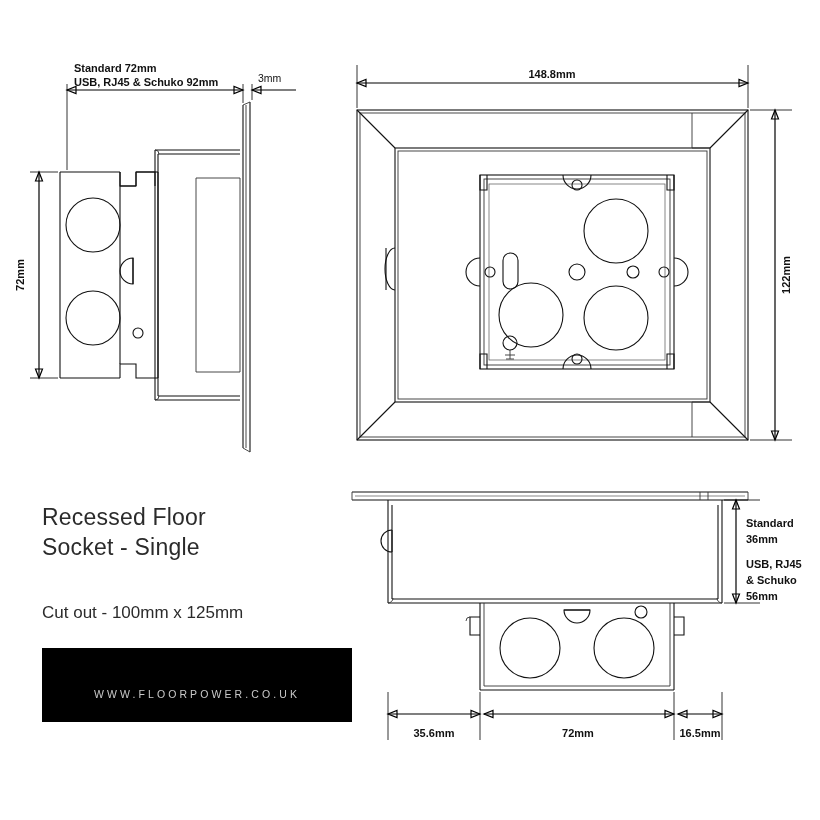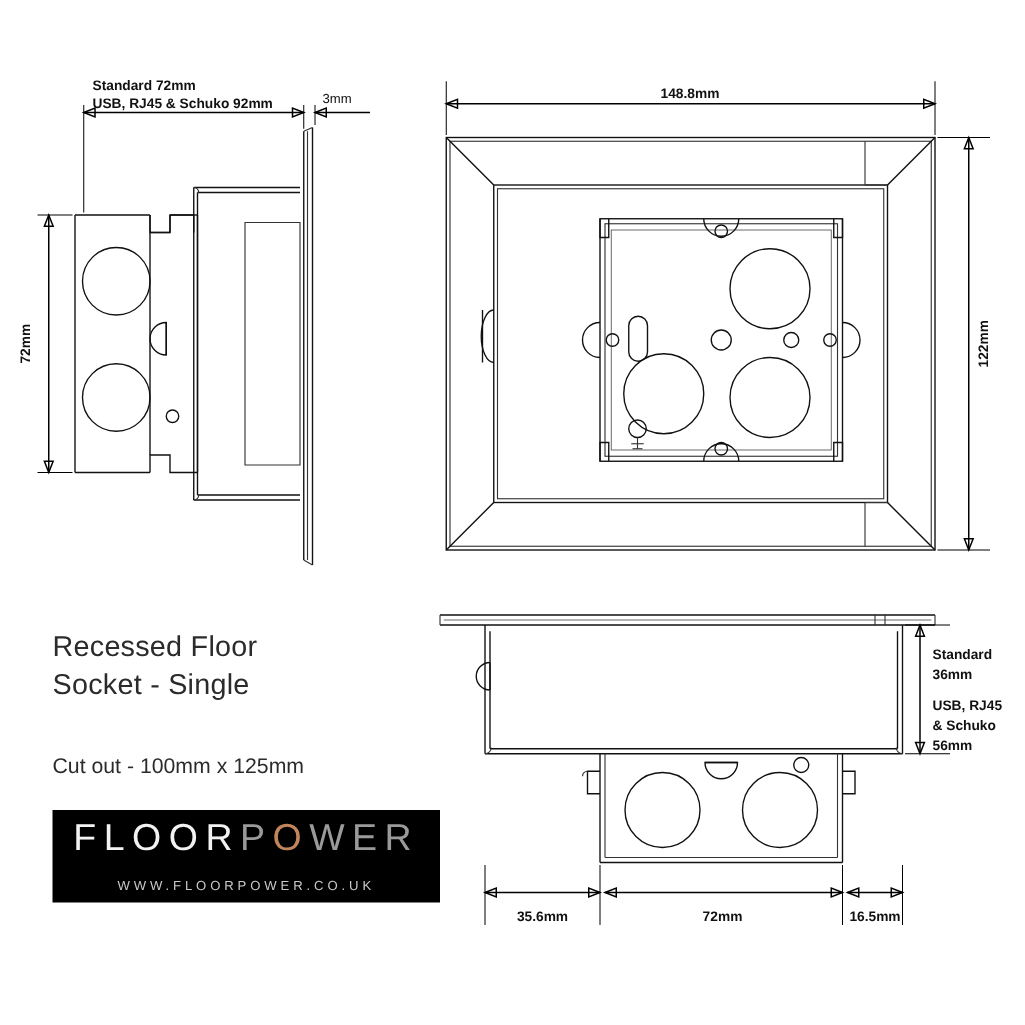--- a/index.html
+++ b/index.html
@@ -310,19 +310,16 @@
     <text class="dimtext" x="578" y="737" text-anchor="middle">72mm</text>
     <text class="dimtext" x="700" y="737" text-anchor="middle">16.5mm</text>
 
     <text class="title-text" x="42" y="525">Recessed Floor</text>
     <text class="title-text" x="42" y="555">Socket - Single</text>
     <text class="cutout-text" x="42" y="618">Cut out - 100mm x 125mm</text>
 
   </svg>
 
   <div class="logo-box" style="left:42px; top:648px; width:310px; height:74px;">
-    <div class="logo-main">
-      <span class="logo-floor">FLOOR</span><span class="logo-p">P</span><span class="logo-o">O</span><span class="logo-wer">WER</span>
-    </div>
     <div class="logo-url">WWW.FLOORPOWER.CO.UK</div>
   </div>
 
 </div>
 
 </body></html>

